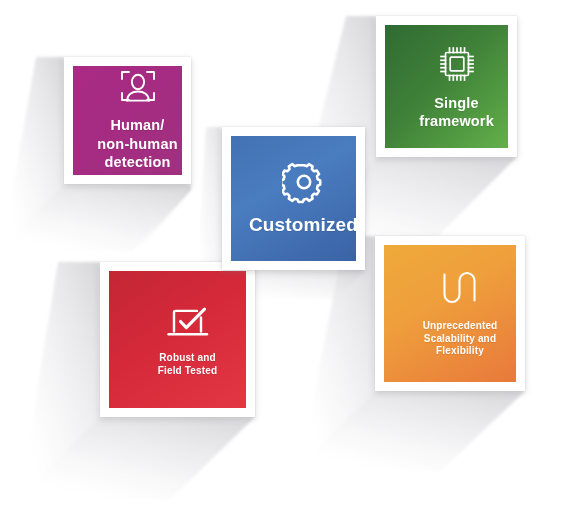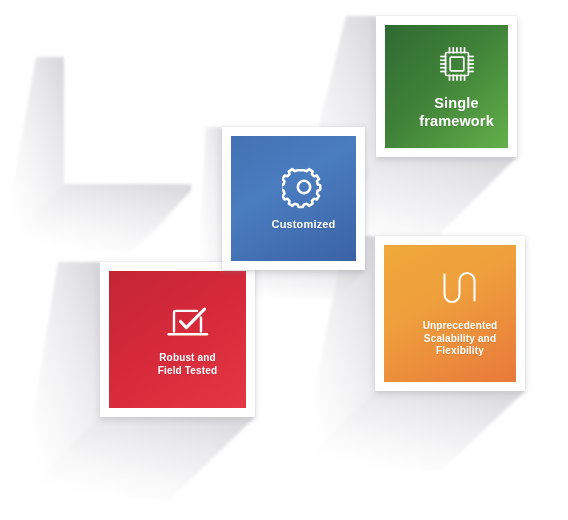--- a/index.html
+++ b/index.html
@@ -73,21 +73,21 @@
   #card-human   { left: 64px;  top: 57px;  width: 127px; height: 127px; }
   #card-human   .inner { background: linear-gradient(135deg, #a92a84 0%, #a62b82 35%, #a0307f 100%); }
   #card-human   .card-label { font-size: 14.5px; }
 
   #card-single  { left: 376px; top: 16px;  width: 141px; height: 141px; }
   #card-single  .inner { background: linear-gradient(135deg, #2f6b33 0%, #3f8138 45%, #63b04a 100%); }
   #card-single  .card-label { font-size: 14.5px; }
 
   #card-custom  { left: 222px; top: 127px; width: 143px; height: 143px; }
   #card-custom  .inner { background: linear-gradient(150deg, #4272b3 0%, #4a7cc0 40%, #3a63a5 100%); }
-  #card-custom  .card-label { font-size: 11px; text-align: center; }
+  #card-custom  .card-label { font-size: 19px; text-align: center; }
 
   #card-robust  { left: 100px; top: 262px; width: 155px; height: 155px; }
   #card-robust  .inner { background: linear-gradient(145deg, #c32634 0%, #d5293a 45%, #e33744 100%); }
   #card-robust  .card-label { font-size: 10px; }
 
   #card-scale   { left: 375px; top: 236px; width: 150px; height: 155px; }
   #card-scale   .inner { background: linear-gradient(150deg, #efa93a 0%, #ef9f3c 40%, #e8793b 100%); }
   #card-scale   .card-label { font-size: 10px; }
 
   
@@ -144,20 +144,38 @@
       <polygon points="100,262 100,417 20,497 58,262" fill="url(#shTop)"></polygon>
       <polygon points="100,417 255,417 170,500 20,497" fill="url(#shFloor)"></polygon>
     </g>
 
     <g filter="url(#soften)">
       <polygon points="222,127 222,270 196,296 206,127" fill="url(#shTop)" opacity="0.75"></polygon>
       <polygon points="222,270 365,270 336,300 196,296" fill="url(#shFloor)" opacity="0.75"></polygon>
     </g>
   </svg>
 
+  <div class="card" id="card-human">
+    <div class="inner">
+      <span class="icon">
+        <svg width="40" height="38" viewBox="0 0 40 38" fill="none" stroke="#ffffff" stroke-width="1.9" stroke-linecap="round" stroke-linejoin="round">
+          <polyline points="4,10 4,3 11,3"></polyline>
+          <polyline points="29,3 36,3 36,10"></polyline>
+          <polyline points="36,24 36,31 29,31"></polyline>
+          <polyline points="11,31 4,31 4,24"></polyline>
+          <ellipse cx="20" cy="13" rx="6.1" ry="7.3"></ellipse>
+          <path d="M9.2 31.6c0-6.1 4.9-9.1 10.8-9.1s10.8 3 10.8 9.1"></path>
+          <line x1="8.4" y1="31.6" x2="31.6" y2="31.6"></line>
+        </svg>
+      </span>
+      <span class="card-label">Human/
+non-human
+detection</span>
+    </div>
+  </div>
 
   <div class="card" id="card-single">
     <div class="inner">
       <span class="icon">
         <svg width="42" height="42" viewBox="0 0 42 42" fill="none" stroke="#ffffff" stroke-width="1.7" stroke-linecap="square">
           <rect x="9.5" y="9.5" width="23" height="23" rx="1.5"></rect>
           <rect x="14.2" y="14.2" width="13.6" height="13.6" rx="1"></rect>
           <line x1="13.5" y1="9.5" x2="13.5" y2="5"></line>
           <line x1="17.3" y1="9.5" x2="17.3" y2="5"></line>
           <line x1="21" y1="9.5" x2="21" y2="5"></line>

